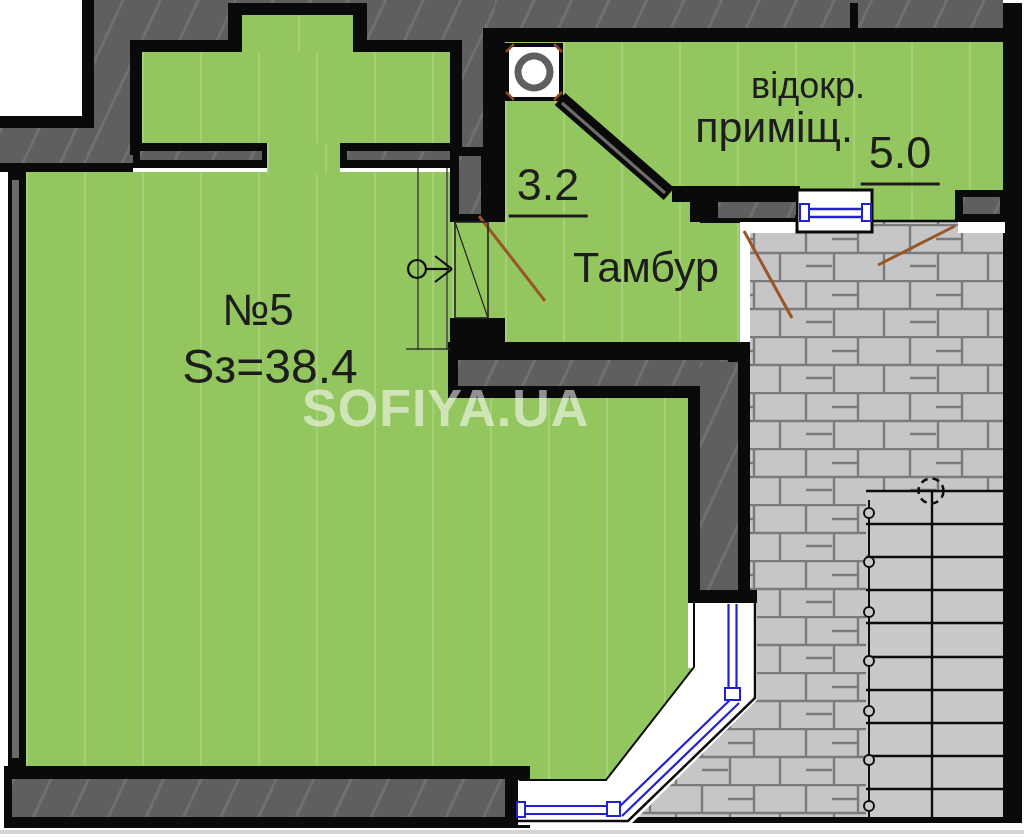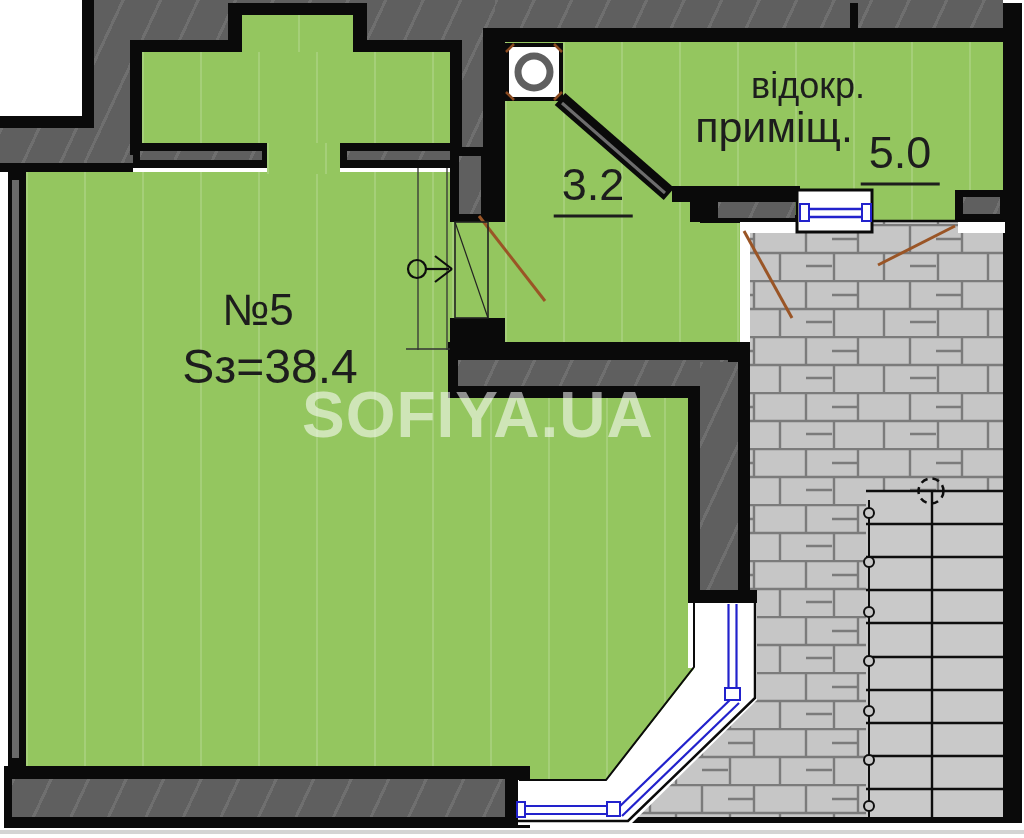--- a/index.html
+++ b/index.html
@@ -9,21 +9,21 @@
   .green{background:#94c65f;
          background-image:repeating-linear-gradient(90deg, rgba(255,255,255,.16) 0 2px, transparent 2px 58px);}
   .wallgray{background:#5f5f5f;
          background-image:repeating-linear-gradient(115deg, rgba(255,255,255,.10) 0 3px, transparent 3px 34px);}
   .black{background:#0a0a0a;}
   .white{background:#ffffff;}
   .lbl{position:absolute;color:#1d1d1d;white-space:nowrap;z-index:50;
        font-family:"Liberation Sans", sans-serif;transform:translate(-50%,-50%);}
   .underline{border-bottom:3px solid #1d1d1d;padding:0 8px 4px 8px;}
   #wm{position:absolute;z-index:60;color:rgba(255,255,255,.55);font-weight:bold;
-      font-size:64px;letter-spacing:1px;left:302px;top:378px;}
+      font-size:52px;letter-spacing:1px;left:302px;top:378px;}
   svg{position:absolute;left:0;top:0;z-index:20;}
   .z10{z-index:10}.z12{z-index:12}.z14{z-index:14}.z16{z-index:16}
 </style>
 </head>
 <body>
 
 <div id="plan">
 
   <div class="abs wallgray" style="left:84px;top:0;width:411px;height:163px"></div>
 
@@ -207,20 +207,21 @@
         <rect x="725" y="688" width="15" height="12"></rect>
         <rect x="607" y="802" width="13" height="14"></rect>
         <rect x="517" y="802" width="8" height="15"></rect>
       </g>
     </g>
   </svg>
 
   <div class="lbl" style="left:258px;top:310px;font-size:44px">№5</div>
   <div class="lbl" style="left:270px;top:366px;font-size:48px">Sз=38.4</div>
 
-  <div class="lbl underline" style="left:593px;top:188px;font-size:45px">3.2</div>
+  <div class="lbl underline" style="left:548px;top:188px;font-size:45px">3.2</div>
+  <div class="lbl" style="left:646px;top:267px;font-size:43px">Тамбур</div>
 
   <div class="lbl" style="left:808px;top:86px;font-size:36px">відокр.</div>
   <div class="lbl" style="left:774px;top:127px;font-size:43px">приміщ.</div>
   <div class="lbl underline" style="left:900px;top:156px;font-size:45px">5.0</div>
 
   <div id="wm">SOFIYA.UA</div>
 </div>
 
 </body></html>

